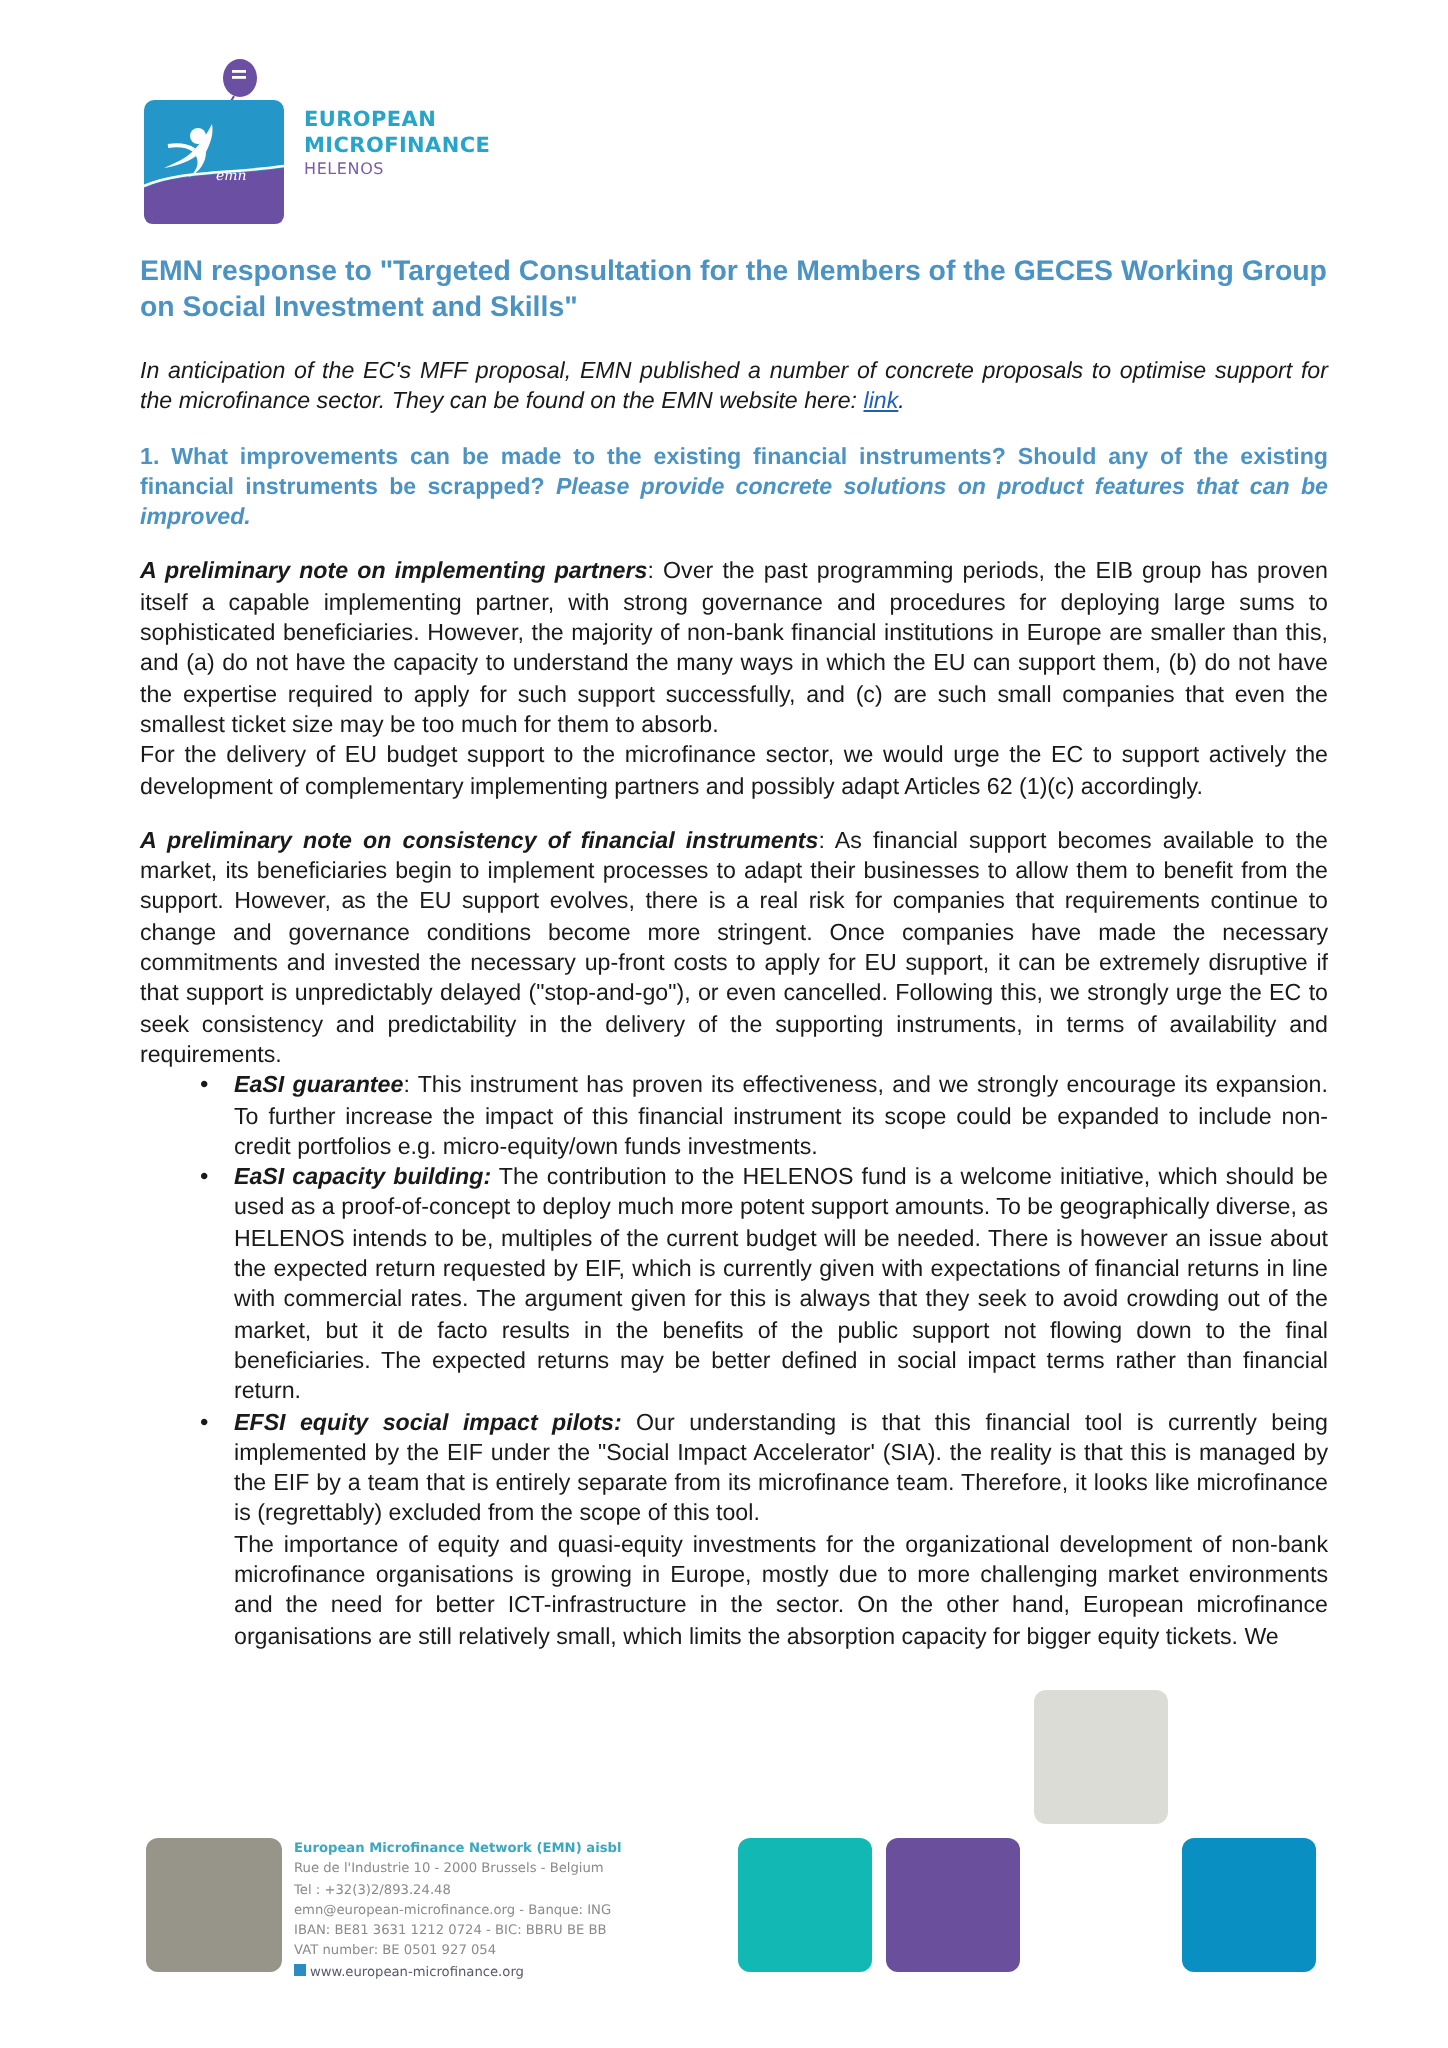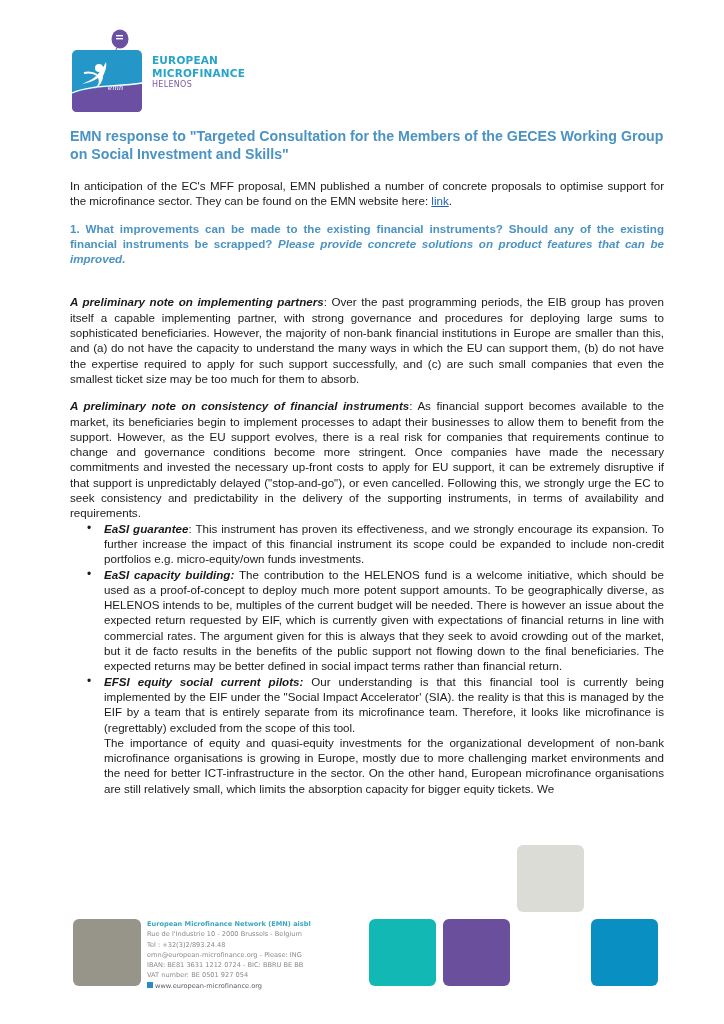--- a/index.html
+++ b/index.html
@@ -10,29 +10,29 @@
     .logo { position: absolute; left: 70px; top: 28px; width: 190px; height: 86px; }
     .logo-mark { position: absolute; left: 0; top: 0; width: 76px; height: 86px; }
     .logo-text { position: absolute; left: 82px; top: 26px; font-family: "DejaVu Sans", sans-serif; line-height: 12.5px; }
     .logo-text .l1, .logo-text .l2 { color: #27a4c9; font-weight: bold; font-size: 10.5px; letter-spacing: 0.2px; }
     .logo-text .l3 { color: #7b5ba6; font-size: 8px; letter-spacing: 0.3px; }
 
     
     .content { position: absolute; left: 70px; top: 127px; width: 594px; font-size: 11.6px; line-height: 15.3px; }
     .title { color: #4b93c3; font-weight: bold; font-size: 14.2px; line-height: 18px; margin-bottom: 15px; }
     p { text-align: justify; }
-    .intro { margin-bottom: 12px; }
+    .intro { margin-bottom: 12px; font-style: italic; }
     .link { color: #1f5fb8; text-decoration: underline; cursor: pointer; }
-    .question { color: #4b93c3; font-weight: bold; margin-bottom: 28px; }
+    .question { color: #4b93c3; font-weight: bold; margin-bottom: 12px; }
     .question .ital { font-style: italic; }
     .note { margin-bottom: 0; }
     .gap { height: 12px; }
     b { font-weight: bold; font-style: italic; }
 
-    ul.bullets { list-style: none; margin-left: 34px; }
+    ul.bullets { list-style: none; margin-left: 47px; }
     ul.bullets li { position: relative; text-align: justify; }
     ul.bullets li::before { content: "•"; position: absolute; left: -17px; top: 0; font-size: 12px; }
 
     
     .footer-grey { position: absolute; left: 73px; top: 919px; width: 68px; height: 67px; background: #97948a; border-radius: 6px; }
     .footer-info { position: absolute; left: 147px; top: 919px; font-family: "DejaVu Sans", sans-serif; font-size: 6.6px; line-height: 10.3px; color: #8a8a8a; }
     .footer-info .org { color: #3aa8c0; font-weight: bold; }
     .footer-info .web { color: #555a66; font-weight: normal; }
     .footer-info .web-icon { display: inline-block; width: 6px; height: 6px; background: #2b8cc4; margin-right: 2px; vertical-align: -0.5px; }
 
@@ -74,40 +74,41 @@
 </div>
 
 <div class="content">
   <h1 class="title">EMN response to "Targeted Consultation for the Members of the GECES Working Group on Social Investment and Skills"</h1>
 
   <p class="intro"><span>In anticipation of the EC's MFF proposal, EMN published a number of concrete proposals to optimise support for the microfinance sector. They can be found on the EMN website here: </span><a class="link">link</a><span>.</span></p>
 
   <p class="question"><span>1. What improvements can be made to the existing financial instruments? Should any of the existing financial instruments be scrapped? </span><span class="ital">Please provide concrete solutions on product features that can be improved.</span></p>
 
   <p class="note"><b>A preliminary note on implementing partners</b><span>: Over the past programming periods, the EIB group has proven itself a capable implementing partner, with strong governance and procedures for deploying large sums to sophisticated beneficiaries. However, the majority of non-bank financial institutions in Europe are smaller than this, and (a) do not have the capacity to understand the many ways in which the EU can support them, (b) do not have the expertise required to apply for such support successfully, and (c) are such small companies that even the smallest ticket size may be too much for them to absorb.</span></p>
+  <p class="note">For the delivery of EU budget support to the microfinance sector, we would urge the EC to support actively the development of complementary implementing partners and possibly adapt Articles 62 (1)(c) accordingly.</p>
 
   <div class="gap"></div>
 
   <p class="note"><b>A preliminary note on consistency of financial instruments</b><span>: As financial support becomes available to the market, its beneficiaries begin to implement processes to adapt their businesses to allow them to benefit from the support. However, as the EU support evolves, there is a real risk for companies that requirements continue to change and governance conditions become more stringent. Once companies have made the necessary commitments and invested the necessary up-front costs to apply for EU support, it can be extremely disruptive if that support is unpredictably delayed ("stop-and-go"), or even cancelled. Following this, we strongly urge the EC to seek consistency and predictability in the delivery of the supporting instruments, in terms of availability and requirements.</span></p>
 
   <ul class="bullets">
     <li><b>EaSI guarantee</b><span>: This instrument has proven its effectiveness, and we strongly encourage its expansion. To further increase the impact of this financial instrument its scope could be expanded to include non-credit portfolios e.g. micro-equity/own funds investments.</span></li>
     <li><b>EaSI capacity building:</b><span> The contribution to the HELENOS fund is a welcome initiative, which should be used as a proof-of-concept to deploy much more potent support amounts. To be geographically diverse, as HELENOS intends to be, multiples of the current budget will be needed. There is however an issue about the expected return requested by EIF, which is currently given with expectations of financial returns in line with commercial rates. The argument given for this is always that they seek to avoid crowding out of the market, but it de facto results in the benefits of the public support not flowing down to the final beneficiaries. The expected returns may be better defined in social impact terms rather than financial return.</span></li>
-    <li><b>EFSI equity social current pilots:</b><span> Our understanding is that this financial tool is currently being implemented by the EIF under the "Social Impact Accelerator' (SIA). the reality is that this is managed by the EIF by a team that is entirely separate from its microfinance team. Therefore, it looks like microfinance is (regrettably) excluded from the scope of this tool.</span>
+    <li><b>EFSI equity social impact pilots:</b><span> Our understanding is that this financial tool is currently being implemented by the EIF under the "Social Impact Accelerator' (SIA). the reality is that this is managed by the EIF by a team that is entirely separate from its microfinance team. Therefore, it looks like microfinance is (regrettably) excluded from the scope of this tool.</span>
       <p>The importance of equity and quasi-equity investments for the organizational development of non-bank microfinance organisations is growing in Europe, mostly due to more challenging market environments and the need for better ICT-infrastructure in the sector. On the other hand, European microfinance organisations are still relatively small, which limits the absorption capacity for bigger equity tickets. We</p>
     </li>
   </ul>
 </div>
 
 <div class="footer-grey"></div>
 <div class="footer-info">
   <div class="org">European Microfinance Network (EMN) aisbl</div>
   <div>Rue de l'Industrie 10 - 2000 Brussels - Belgium</div>
   <div>Tel : +32(3)2/893.24.48</div>
-  <div>emn@european-microfinance.org - Please: ING</div>
+  <div>emn@european-microfinance.org - Banque: ING</div>
   <div>IBAN: BE81 3631 1212 0724 - BIC: BBRU BE BB</div>
   <div>VAT number: BE 0501 927 054</div>
   <div class="web"><span class="web-icon"></span><span>www.european-microfinance.org</span></div>
 </div>
 
 <div class="sq sq-light"></div>
 <div class="sq sq-teal"></div>
 <div class="sq sq-purple"></div>
 <div class="sq sq-blue"></div>
 

